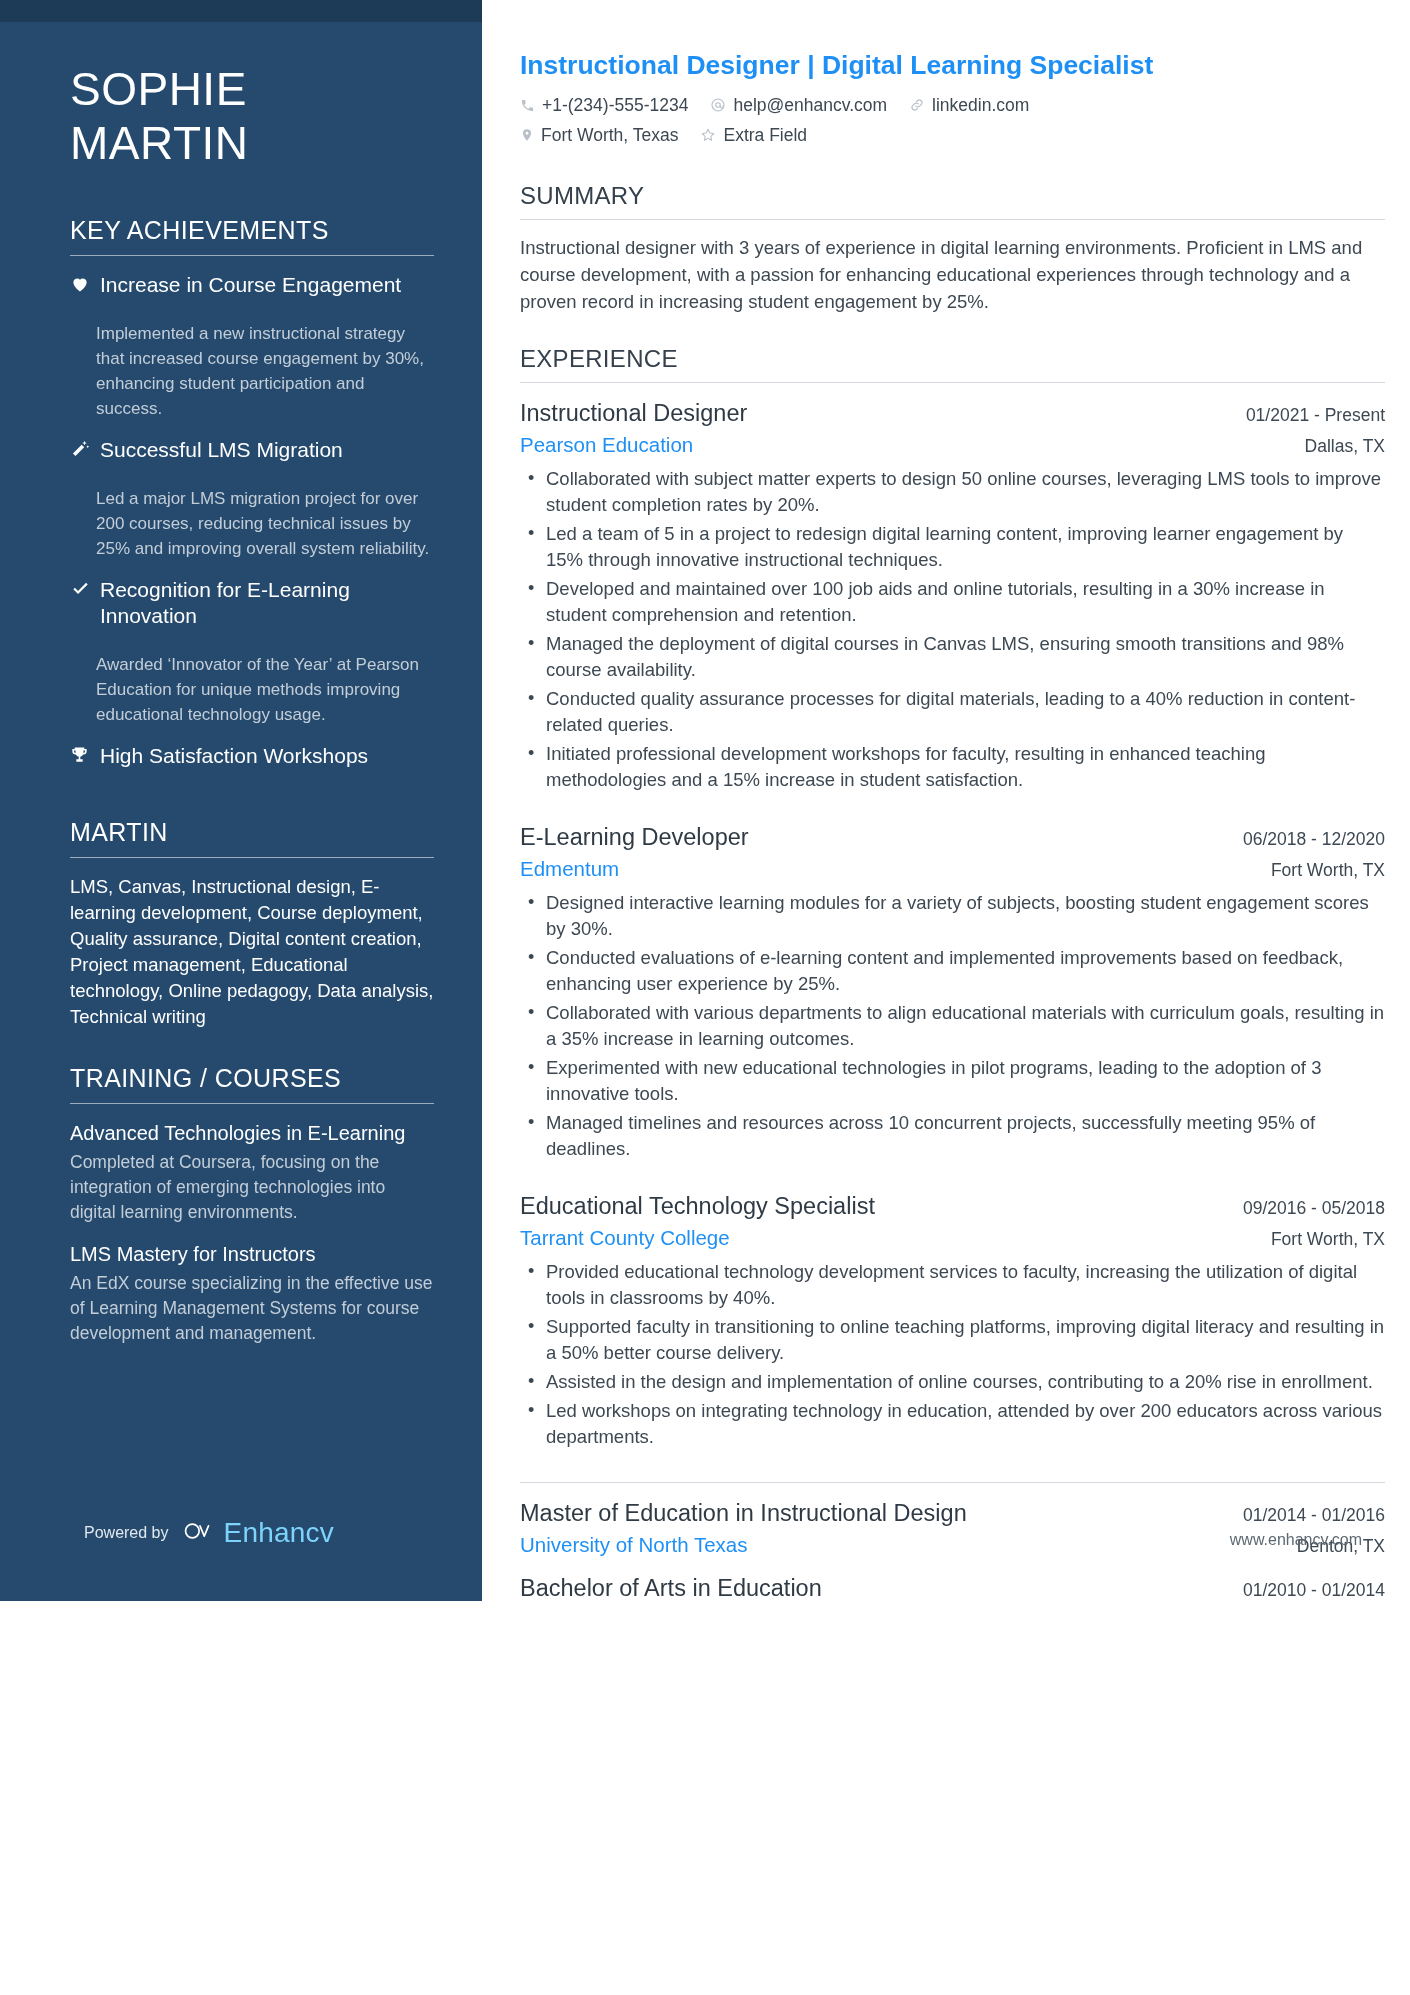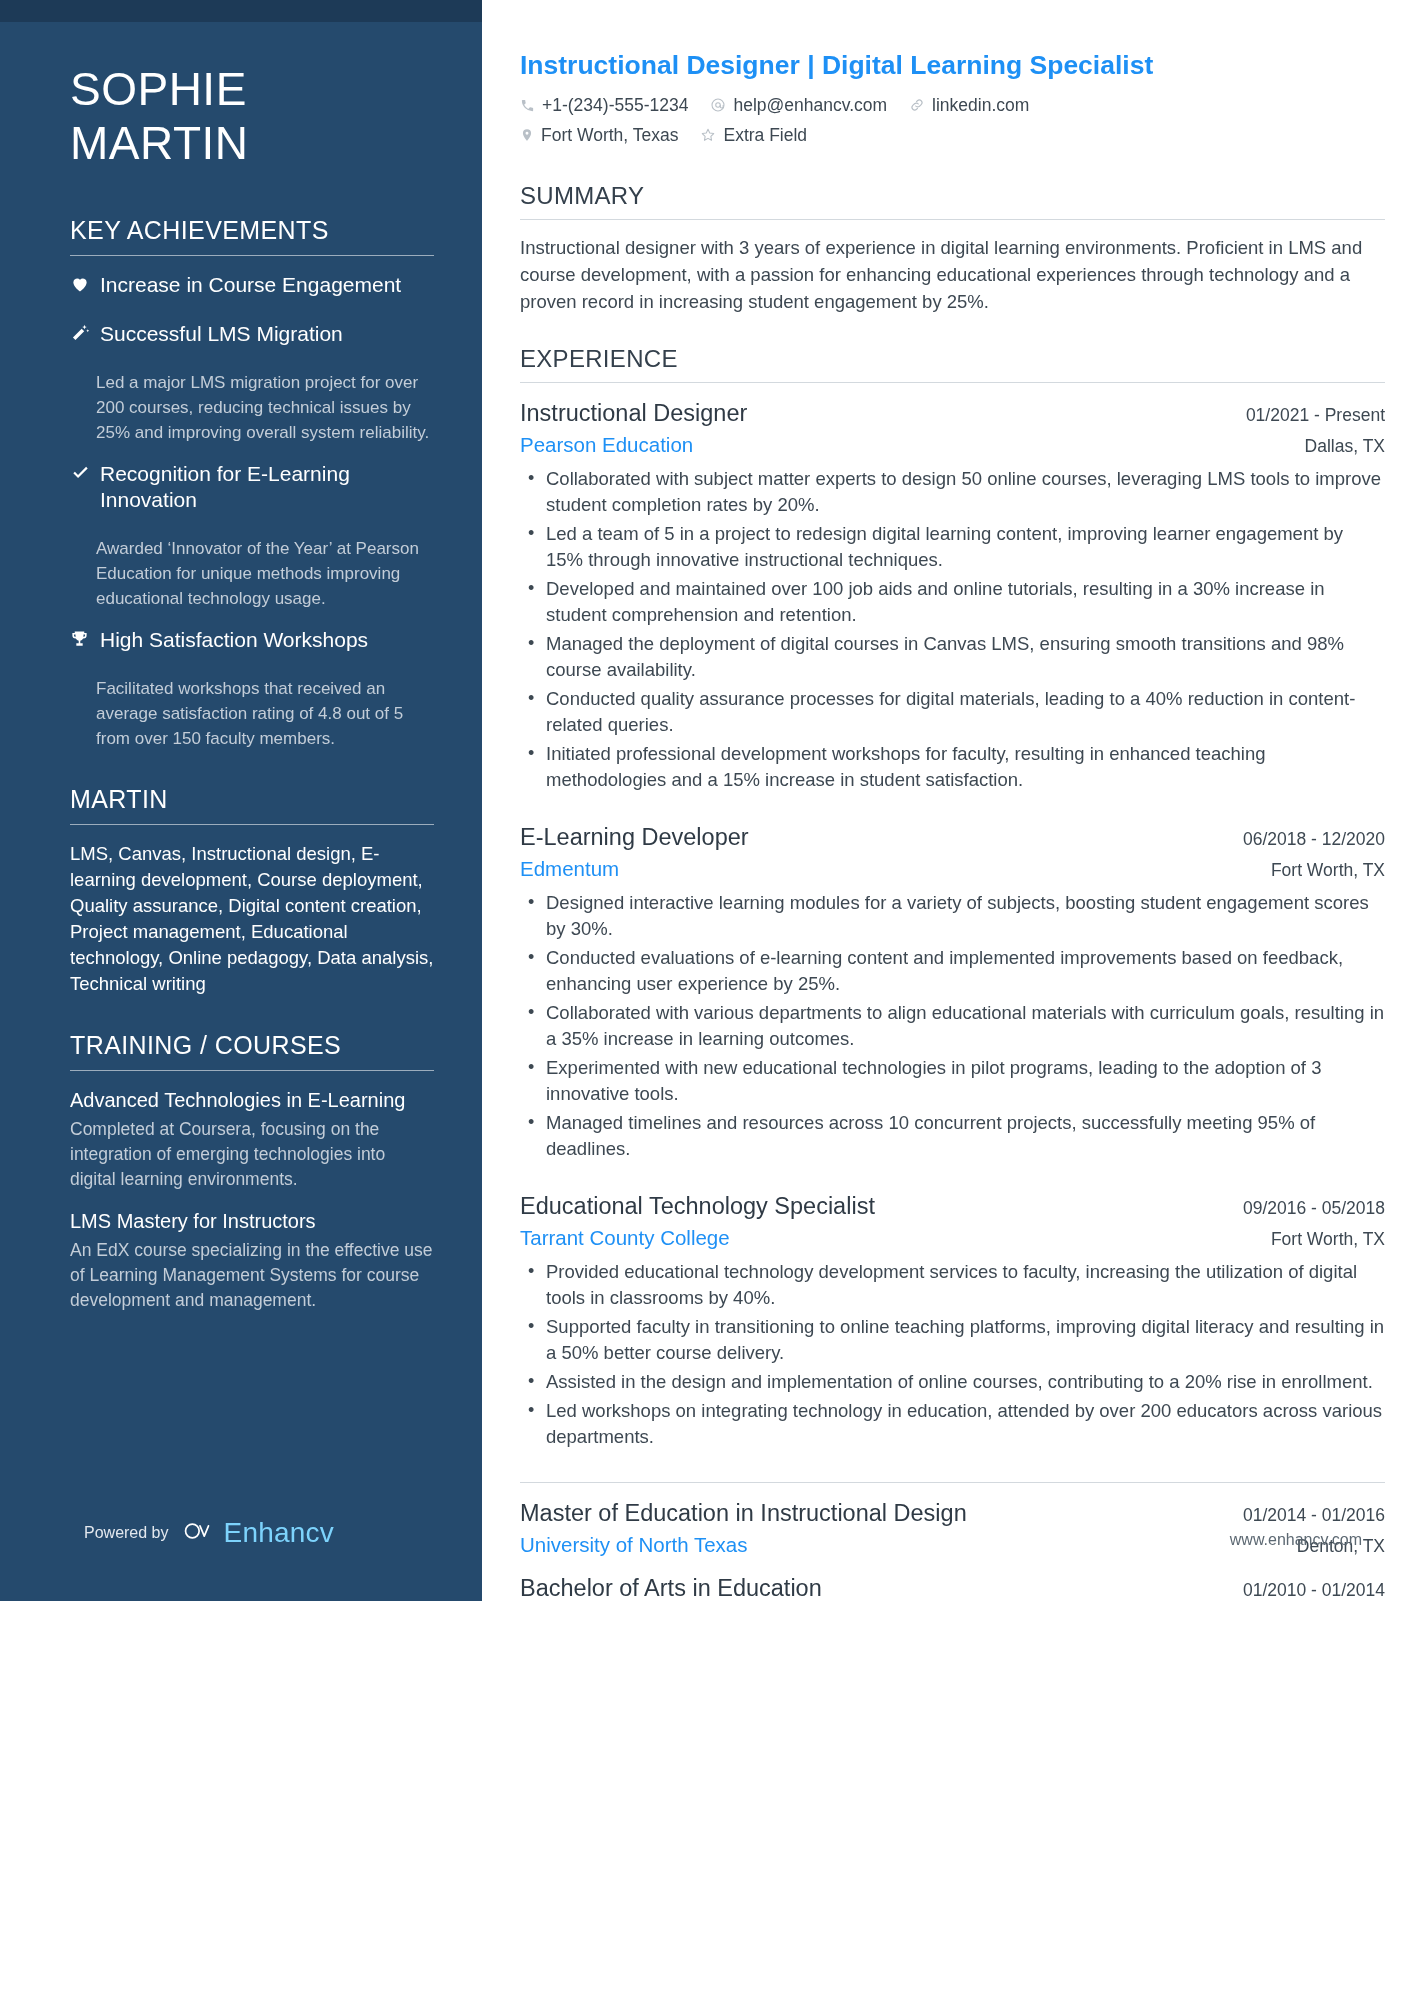--- a/index.html
+++ b/index.html
@@ -277,20 +277,21 @@
           <div class="ach-item">
             <div class="ach-icon">
               <svg width="20" height="20" viewBox="0 0 24 24">
                   <path d="M12 21s-8-5.2-8-11a4.6 4.6 0 0 1 8-3 4.6 4.6 0 0 1 8 3c0 5.8-8 11-8 11z"></path>
                 </svg>
             </div>
             <div class="ach-body">
               <div class="ach-title">Increase in Course Engagement</div>
             </div>
           </div>
+          <div class="ach-desc">Implemented a new instructional strategy that increased course engagement by 30%, enhancing student participation and success.</div>
 
           <div class="ach-item" style="margin-top:16px">
             <div class="ach-icon">
               <svg width="20" height="20" viewBox="0 0 24 24">
                   <path d="M6.5 20.5 17 10l-3-3L3.5 17.5z"></path>
                   <path d="M17.4 2.2l.8 1.9 1.9.8-1.9.8-.8 1.9-.8-1.9-1.9-.8 1.9-.8z"></path>
                   <path d="M21.3 7.6l.5 1.2 1.2.5-1.2.5-.5 1.2-.5-1.2-1.2-.5 1.2-.5z"></path>
                 </svg>
             </div>
             <div class="ach-body">
@@ -314,21 +315,20 @@
           <div class="ach-item" style="margin-top:16px">
             <div class="ach-icon">
               <svg width="19" height="19" viewBox="0 0 24 24">
                   <path d="M6 3h12v2h3v3a4 4 0 0 1-4 4h-.4A6 6 0 0 1 13 14.9V18h3v3H8v-3h3v-3.1A6 6 0 0 1 7.4 12H7a4 4 0 0 1-4-4V5h3zM5 7v1a2 2 0 0 0 2 2V7zm14 0h-2v3a2 2 0 0 0 2-2z"></path>
                 </svg>
             </div>
             <div class="ach-body">
               <div class="ach-title">High Satisfaction Workshops</div>
             </div>
           </div>
-          <div class="ach-desc">Facilitated workshops that received an average satisfaction rating of 4.8 out of 5 from over 150 faculty members.</div>
         </section>
 
         <div class="side-spacer"></div>
 
         <section class="side-section">
           <div class="side-heading">MARTIN</div>
           <div class="side-rule"></div>
           <div class="skills-text">LMS, Canvas, Instructional design, E-learning development, Course deployment, Quality assurance, Digital content creation, Project management, Educational technology, Online pedagogy, Data analysis, Technical writing</div>
         </section>
 

